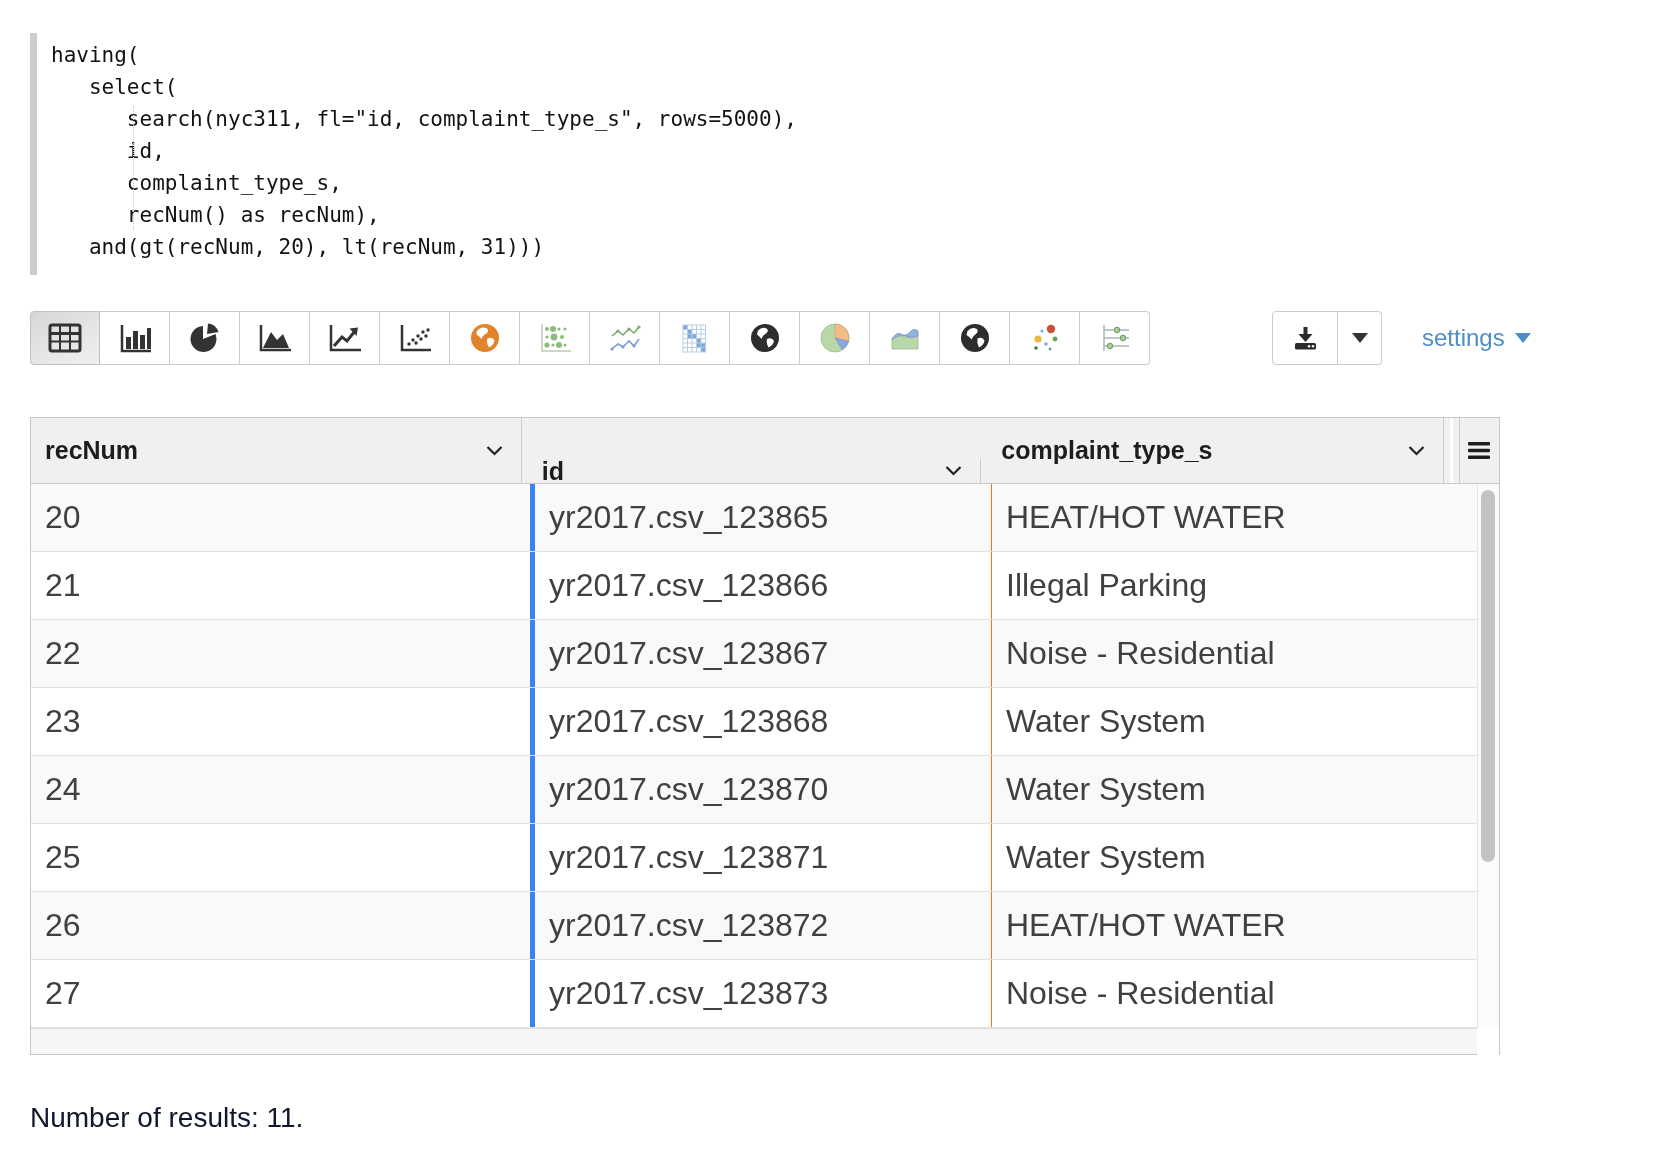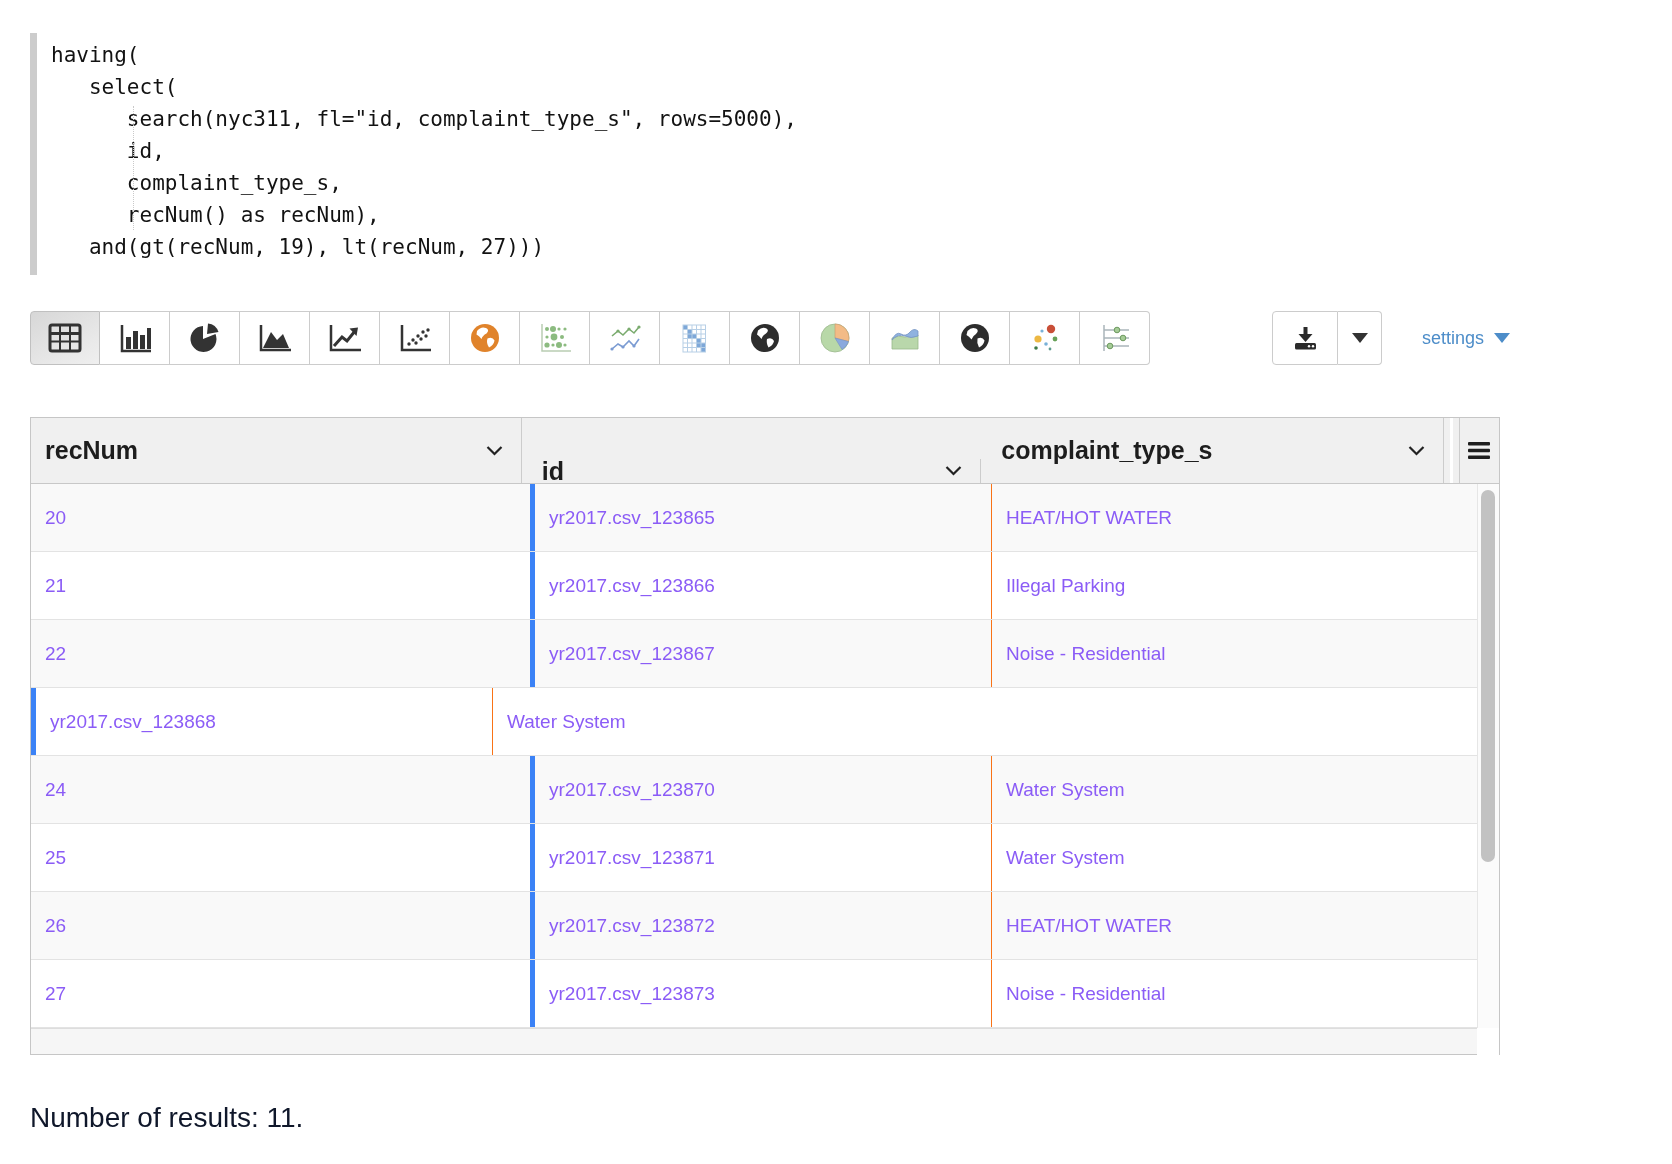--- a/index.html
+++ b/index.html
@@ -22,41 +22,41 @@
          border-left:none; display:flex; align-items:center; justify-content:center;
          cursor:pointer; }
   .btn:first-child { border-left:1px solid #ccc; border-radius:4px 0 0 4px; }
   .btn:last-child { border-radius:0 4px 4px 0; }
   .btn.active { background:linear-gradient(150deg,#d7d7d7 0%,#e9e9e9 70%,#efefef 100%);
                 border-color:#c0c0c0; }
   .dl-group { margin-left:122px; }
   .dl-group .btn.dl { width:66px; }
   .dl-group .btn.caret { width:44px; }
   .settings { margin-left:40px; display:flex; align-items:center; gap:10px;
-              color:#4d8dc9; font-size:18px; cursor:pointer; }
+              color:#4d8dc9; font-size:24px; cursor:pointer; }
   .caret-down { width:0; height:0; border-left:8px solid transparent;
                 border-right:8px solid transparent; border-top:10px solid #333; }
   .caret-blue { border-top-color:#4d8dc9; }
 
   
   .table-wrap { position:absolute; left:30px; top:417px; width:1470px;
                 border:1px solid #c6c6c6; background:#fff; }
   .thead { display:flex; height:66px; background:#f0f0f0; border-bottom:1px solid #c8c8c8;gap:6px; }
   .th { display:flex; align-items:center; justify-content:space-between;
         padding:0 18px 0 14px; font-size:25px; font-weight:bold; color:#1d1d1d;
         border-right:1px solid #ccc; cursor:pointer; }
   .th.c1 { width:499px; } .th.c2 { width:461px;margin-top:41px; } .th.c3 { width:464px; }
   .th-spacer { width:3px; background:#fff; }
   .th-menu { width:41px; background:#f0f0f0; border-left:1px solid #ccc;
              display:flex; align-items:center; justify-content:center; cursor:pointer; }
   .tbody { position:relative; height:544px; }
   .rows { position:absolute; left:0; top:0; right:22px; }
   .tr { display:flex; height:68px; border-bottom:1px solid #e3e3e3; background:#fff; }
   .tr:nth-child(odd) { background:#f9f9f9; }
-  .td { display:flex; align-items:center; padding-left:14px; font-size:19px; color:#8b5cf6;text-align:center; }
+  .td { display:flex; align-items:center; padding-left:14px; font-size:32px; color:#404040;text-align:center; }
   .td.c1 { width:499px; } .td.c2 { width:461px; border-left:5px solid #3b82f6; }
   .td.c3 { flex:1; border-left:1px solid #f97316; }
   .vscroll { position:absolute; right:0; top:0; width:22px; height:544px;
              background:#fbfbfb; border-left:1px solid #e6e6e6; }
   .vthumb { position:absolute; left:3px; top:6px; width:14px; height:372px;
             background:#c2c2c2; border-radius:7px; }
   .tfoot { height:26px; background:#f6f6f6; border-top:1px solid #ddd; position:relative; }
   .tfoot .corner { position:absolute; right:0; top:-1px; width:22px; height:27px;
                    background:#fff; }
 
@@ -68,21 +68,21 @@
 </head>
 <body>
 
 <div class="code-block">
   <pre>having(
    select(
       search(nyc311, fl="id, complaint_type_s", rows=5000),
       id,
       complaint_type_s,
       recNum() as recNum),
-   and(gt(recNum, 19), lt(recNum, 27)))</pre>
+   and(gt(recNum, 20), lt(recNum, 31)))</pre>
   <div class="indent-guide"></div>
 </div>
 
 <div class="toolbar">
   <div class="btn-group">
 
     <div class="btn active">
       <span>
         <svg width="34" height="30" viewBox="0 0 34 30">
           <rect x="2" y="2" width="30" height="26" rx="2" fill="none" stroke="#333" stroke-width="3"></rect>
@@ -368,20 +368,21 @@
     <div class="td c3">Illegal Parking</div>
   </div>
 
   <div class="tr">
     <div class="td c1">22</div>
     <div class="td c2">yr2017.csv_123867</div>
     <div class="td c3">Noise - Residential</div>
   </div>
 
   <div class="tr">
+    <div class="td c1">23</div>
     <div class="td c2">yr2017.csv_123868</div>
     <div class="td c3">Water System</div>
   </div>
 
   <div class="tr">
     <div class="td c1">24</div>
     <div class="td c2">yr2017.csv_123870</div>
     <div class="td c3">Water System</div>
   </div>
 

